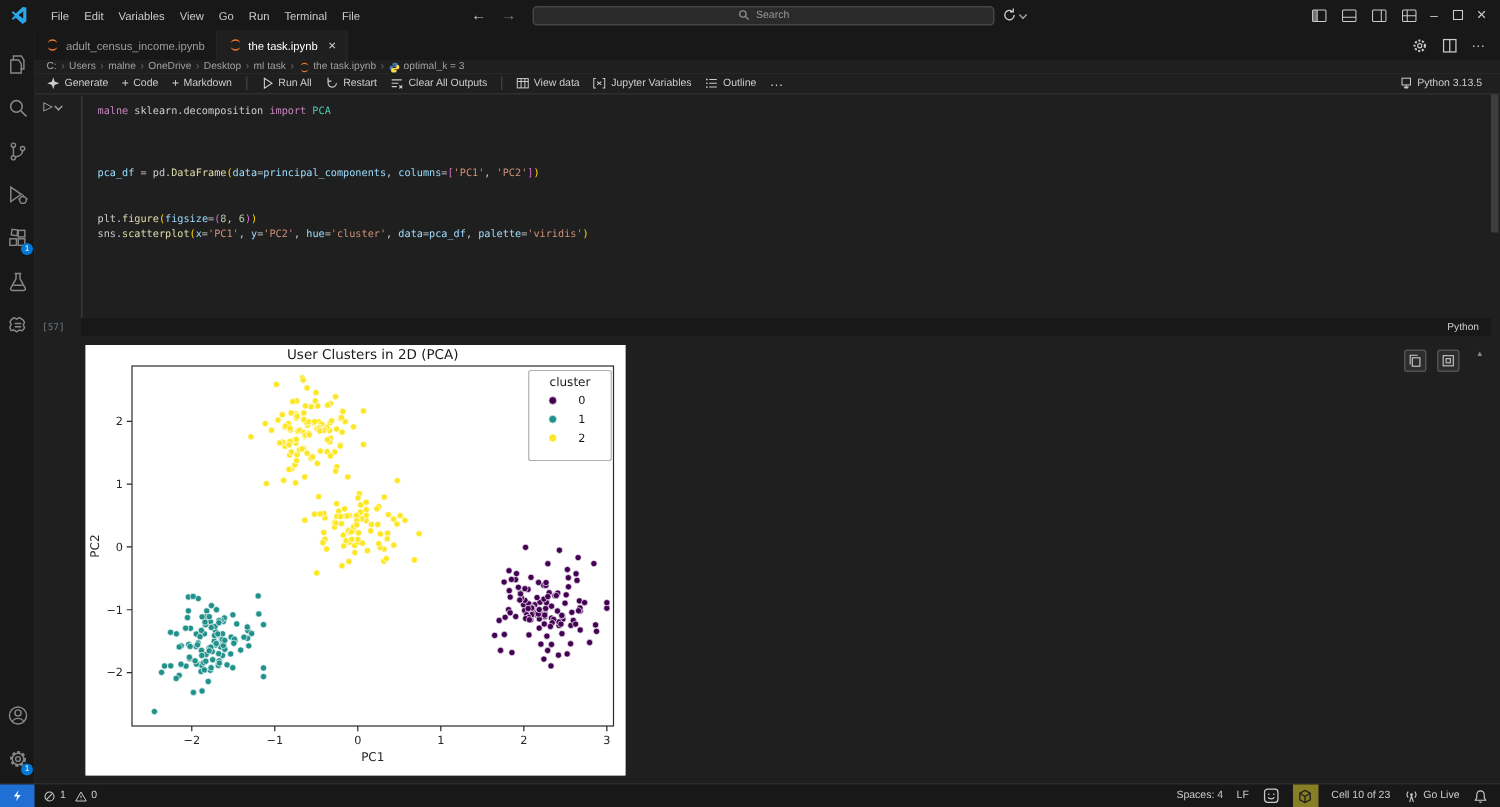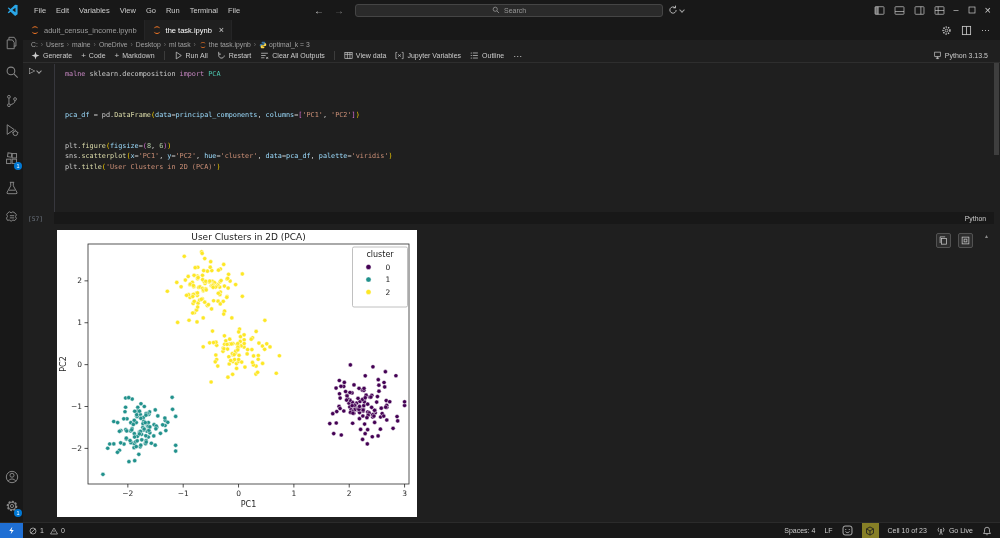--- a/index.html
+++ b/index.html
@@ -388,21 +388,20 @@
     <div id="code-lines">
         <div class="code-line"><span class="tok-kw">malne</span><span class="tok-plain"> sklearn.decomposition</span><span class="tok-kw"> import</span><span class="tok-type"> PCA</span></div>
         <div class="code-line"></div>
         <div class="code-line"></div>
         <div class="code-line"></div>
         <div class="code-line"><span class="tok-var">pca_df</span><span class="tok-plain"> = </span><span class="tok-plain">pd</span><span class="tok-plain">.</span><span class="tok-func">DataFrame</span><span class="tok-b1">(</span><span class="tok-var">data</span><span class="tok-plain">=</span><span class="tok-var">principal_components</span><span class="tok-plain">, </span><span class="tok-var">columns</span><span class="tok-plain">=</span><span class="tok-b2">[</span><span class="tok-str">'PC1'</span><span class="tok-plain">, </span><span class="tok-str">'PC2'</span><span class="tok-b2">]</span><span class="tok-b1">)</span></div>
         <div class="code-line"></div>
         <div class="code-line"></div>
         <div class="code-line"><span class="tok-plain">plt</span><span class="tok-plain">.</span><span class="tok-func">figure</span><span class="tok-b1">(</span><span class="tok-var">figsize</span><span class="tok-plain">=</span><span class="tok-b2">(</span><span class="tok-num">8</span><span class="tok-plain">, </span><span class="tok-num">6</span><span class="tok-b2">)</span><span class="tok-b1">)</span></div>
         <div class="code-line"><span class="tok-plain">sns</span><span class="tok-plain">.</span><span class="tok-func">scatterplot</span><span class="tok-b1">(</span><span class="tok-var">x</span><span class="tok-plain">=</span><span class="tok-str">'PC1'</span><span class="tok-plain">, </span><span class="tok-var">y</span><span class="tok-plain">=</span><span class="tok-str">'PC2'</span><span class="tok-plain">, </span><span class="tok-var">hue</span><span class="tok-plain">=</span><span class="tok-str">'cluster'</span><span class="tok-plain">, </span><span class="tok-var">data</span><span class="tok-plain">=</span><span class="tok-var">pca_df</span><span class="tok-plain">, </span><span class="tok-var">palette</span><span class="tok-plain">=</span><span class="tok-str">'viridis'</span><span class="tok-b1">)</span></div>
-        <div class="code-line"><span class="tok-plain">plt</span><span class="tok-plain">.</span><span class="tok-func">title</span><span class="tok-b1">(</span><span class="tok-str">'User Clusters in 2D (PCA)'</span><span class="tok-b1">)</span></div>
       </div>
     <span id="exec-count">[57]</span>
     <div id="cell-statusbar">
       <span id="cell-language">Python</span>
     </div>
 
     <div id="figure">
       <svg id="figure-svg" width="360" height="287" viewBox="0 0 360 287" font-family="DejaVu Sans, Liberation Sans, sans-serif">
           <rect x="0" y="0" width="360" height="287" fill="#ffffff"></rect>
           <rect x="31" y="14" width="321" height="240" fill="#ffffff" stroke="#2b2b2b" stroke-width="0.8"></rect>

